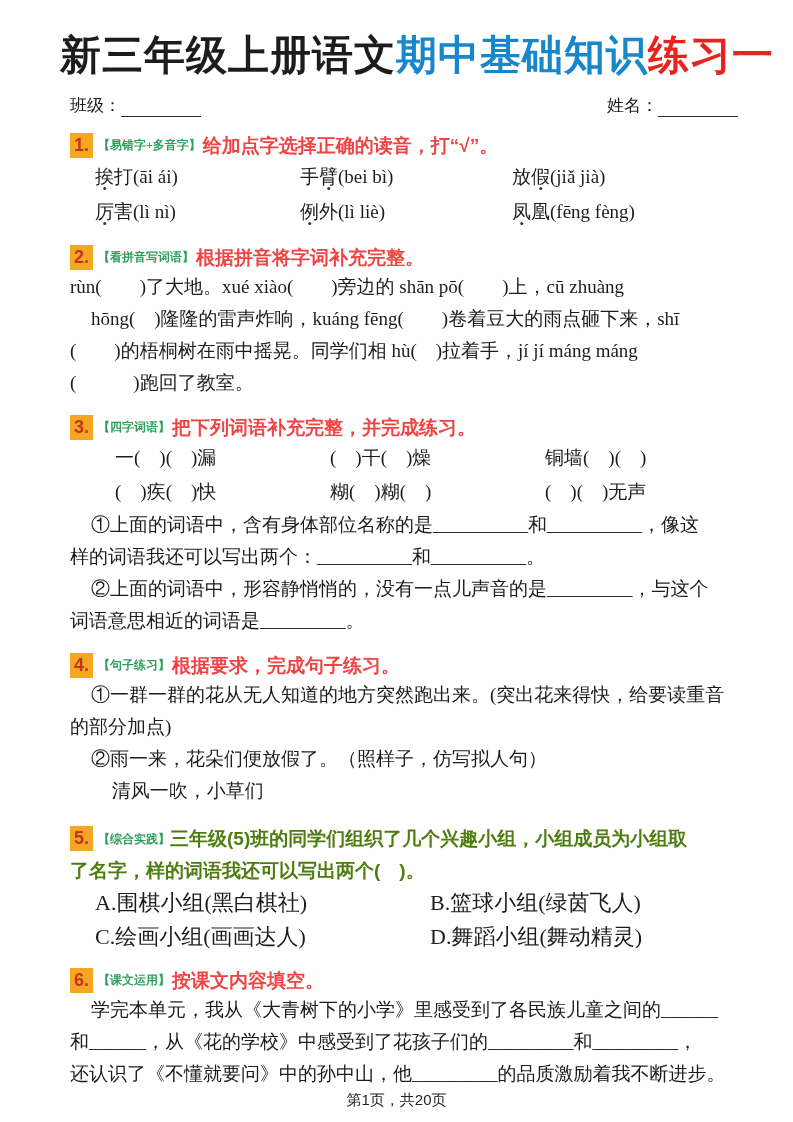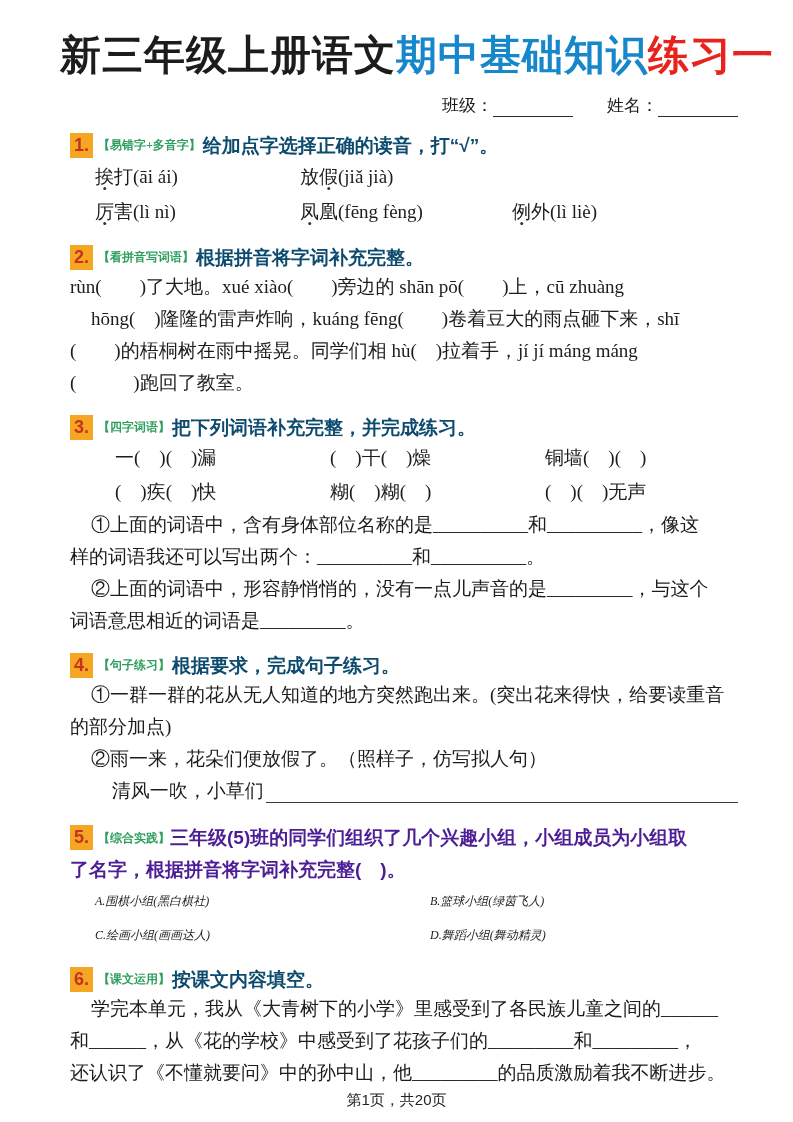--- a/index.html
+++ b/index.html
@@ -14,65 +14,65 @@
   
   .title {
     text-align:center; font-family:"Liberation Sans","DejaVu Sans",sans-serif;
     font-weight:900; font-size:41px; letter-spacing:1px; line-height:50px;
     white-space:nowrap; margin-left:-10px;
   }
   .title .t-blue { color:#1787CC; }
   .title .t-red  { color:#E8221C; }
 
   
-  .meta { display:flex; justify-content:flex-end; align-items:flex-end; gap:34px;
+  .meta { display:flex; justify-content:space-between; align-items:flex-end; gap:34px;
           margin-top:14px; font-size:17px; }
   .meta-item { display:flex; align-items:flex-end; }
   .blank { display:inline-block; width:80px; border-bottom:1.5px solid #2b2b2b; height:18px; }
 
   
   .sec { margin-top:15px; }
   .sec-header { display:flex; align-items:center; font-size:19px; line-height:27px; }
   .num {
     background:#F5A623; color:#C43320;
     font-family:"Liberation Sans","DejaVu Sans",sans-serif;
     font-weight:700; font-size:18px; padding:0 4px; margin-right:5px; line-height:25px;
   }
   .tag { color:#2E9E5E; font-weight:600; font-size:12px; white-space:nowrap; }
   .sec-title {
     font-family:"Liberation Sans","DejaVu Sans",sans-serif;
-    font-weight:700; font-size:19px; color:#0c4a6e; white-space:nowrap; margin-left:2px;
+    font-weight:700; font-size:19px; color:#ef4444; white-space:nowrap; margin-left:2px;
   }
   .sec-title-line {
     font-family:"Liberation Sans","DejaVu Sans",sans-serif;
-    font-weight:700; font-size:19px; color:#4c1d95; line-height:32px; white-space:pre-wrap;
+    font-weight:700; font-size:19px; color:#4d7c0f; line-height:32px; white-space:pre-wrap;
   }
 
   .line { font-size:19px; line-height:32px; white-space:pre-wrap; }
   .indent { text-indent:1.1em; }
 
   
   .word-grid { display:grid; grid-template-columns:205px 212px 1fr;
                padding-left:25px; line-height:35px; font-size:19px; }
   .dotted { position:relative; }
   .dotted::after { content:""; position:absolute; left:50%; bottom:-3px;
                    transform:translateX(-50%); width:3.5px; height:3.5px;
                    border-radius:50%; background:#333; }
 
   
   .idiom-grid { display:grid; grid-template-columns:215px 215px 1fr;
                 padding-left:45px; line-height:34px; font-size:19px; white-space:pre-wrap; }
 
   
-  .answer-line { display:flex; align-items:center; padding-left:2.2em; }
+  .answer-line { display:flex; align-items:flex-start; padding-left:2.2em;flex-direction:column; }
   .fill-line { flex:1; border-bottom:1.5px solid #3a3a3a; height:24px; margin-left:2px; }
 
   
   .opt-grid { display:grid; grid-template-columns:335px 1fr; padding-left:25px;
-              row-gap:3px; font-size:12px; line-height:31px;font-style:italic; }
+              row-gap:3px; font-size:22px; line-height:31px; }
 
   
   .footer { position:absolute; left:0; right:0; bottom:12px; text-align:center;
             font-family:"Liberation Sans","DejaVu Sans",sans-serif;
             font-size:15px; color:#222; }
 </style>
 </head>
 <body>
 
 <div class="page">
@@ -93,26 +93,27 @@
   </div>
 
   <div class="sec">
     <div class="sec-header">
       <span class="num">1.</span>
       <span class="tag">【易错字+多音字】</span>
       <span class="sec-title">给加点字选择正确的读音，打“√”。</span>
     </div>
     <div class="word-grid">
       <span><span></span><span class="dotted">挨</span><span>打</span><span>(āi ái)</span></span>
+      <span><span>手</span><span class="dotted">臂</span><span></span><span>(bei bì)</span></span>
       <span><span>放</span><span class="dotted">假</span><span></span><span>(jiǎ jià)</span></span>
     </div>
     <div class="word-grid">
       <span><span></span><span class="dotted">厉</span><span>害</span><span>(lì nì)</span></span>
+      <span><span></span><span class="dotted">例</span><span>外</span><span>(lì liè)</span></span>
       <span><span></span><span class="dotted">凤</span><span>凰</span><span>(fēng fèng)</span></span>
-      <span><span></span><span class="dotted">例</span><span>外</span><span>(lì liè)</span></span>
     </div>
   </div>
 
   <div class="sec">
     <div class="sec-header">
       <span class="num">2.</span>
       <span class="tag">【看拼音写词语】</span>
       <span class="sec-title">根据拼音将字词补充完整。</span>
     </div>
     <div class="line">rùn(　　)了大地。xué xiào(　　)旁边的 shān pō(　　)上，cū zhuàng</div>
@@ -157,21 +158,21 @@
       <span class="fill-line"></span>
     </div>
   </div>
 
   <div class="sec">
     <div class="sec-header" style="align-items:flex-start;">
       <span class="num" style="margin-top:3px;">5.</span>
       <span class="tag" style="line-height:32px;">【综合实践】</span>
       <span class="sec-title-line">三年级(5)班的同学们组织了几个兴趣小组，小组成员为小组取</span>
     </div>
-    <div class="sec-title-line">了名字，根据拼音将字词补充完整(　)。</div>
+    <div class="sec-title-line">了名字，样的词语我还可以写出两个(　)。</div>
     <div class="opt-grid">
       <span>A.围棋小组(黑白棋社)</span>
       <span>B.篮球小组(绿茵飞人)</span>
       <span>C.绘画小组(画画达人)</span>
       <span>D.舞蹈小组(舞动精灵)</span>
     </div>
   </div>
 
   <div class="sec">
     <div class="sec-header">

